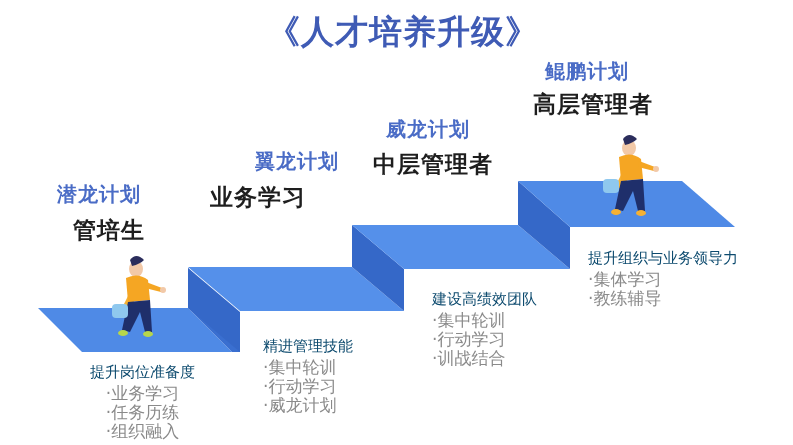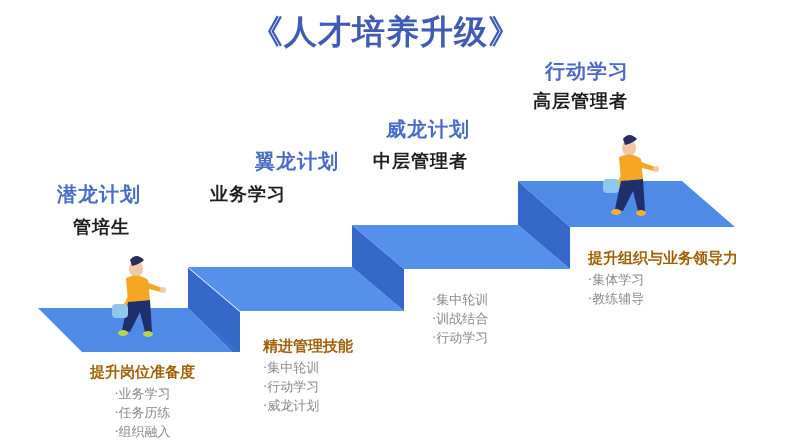--- a/index.html
+++ b/index.html
@@ -2,38 +2,38 @@
 <html><head>
   <meta charset="utf-8">
   <style>
     html, body { margin: 0; padding: 0; }
     body {
       width: 793px; height: 445px; overflow: hidden; position: relative;
       background: #ffffff;
       font-family: "DejaVu Sans", "Liberation Sans", sans-serif;
     }
     .title {
-      position: absolute; left: 250px; top: 10px; width: 290px; 
+      position: absolute; left: 258px; top: 10px; width: 290px; text-align: center;
       font-size: 33px; font-weight: bold; color: #3f5bb5; letter-spacing: 1px;
     }
     svg.stairs { position: absolute; left: 0; top: 0; }
     .plan {
       position: absolute; font-size: 20px; font-weight: bold; color: #4a6cc6; letter-spacing: 1px;
       white-space: nowrap;
     }
     .role {
-      position: absolute; font-size: 18px; font-weight: bold; color: #1e1e1e; letter-spacing: 1px;
+      position: absolute; font-size: 23px; font-weight: bold; color: #1e1e1e; letter-spacing: 1px;
       white-space: nowrap;
     }
     .block { position: absolute; }
     .block .head {
-      font-size: 15px; font-weight: bold; color: #a16207; white-space: nowrap; margin-bottom: 2px;
+      font-size: 15px; font-weight: normal; color: #0c4a6e; white-space: nowrap; margin-bottom: 2px;
     }
     .block .item {
-      font-size: 13px; color: #8a8a8a; line-height: 19px; white-space: nowrap;
+      font-size: 17px; color: #8a8a8a; line-height: 19px; white-space: nowrap;
     }
     .figure { position: absolute; }
   </style>
 </head>
 <body>
 
 <div class="title">《人才培养升级》</div>
 
 <svg class="stairs" width="793" height="445" viewBox="0 0 793 445">
 
@@ -52,41 +52,42 @@
 
 <div class="plan" style="left:57px; top:181px;">潜龙计划</div>
 <div class="role" style="left:73px; top:215px;">管培生</div>
 
 <div class="plan" style="left:219px; top:148px;margin-left:36px;">翼龙计划</div>
 <div class="role" style="left:210px; top:182px;">业务学习</div>
 
 <div class="plan" style="left:386px; top:116px;text-align:center;">威龙计划</div>
 <div class="role" style="left:373px; top:149px;">中层管理者</div>
 
-<div class="plan" style="left:545px; top:58px;">行动学习</div>
+<div class="plan" style="left:545px; top:58px;">鲲鹏计划</div>
 <div class="role" style="left:533px; top:89px;">高层管理者</div>
 
 <div class="block" style="left:90px; top:363px;text-align:center;">
   <div class="head">提升岗位准备度</div>
   <div class="item">·业务学习</div>
   <div class="item">·任务历练</div>
   <div class="item">·组织融入</div>
 </div>
 
 <div class="block" style="left:263px; top:337px;">
   <div class="head">精进管理技能</div>
   <div class="item">·集中轮训</div>
   <div class="item">·行动学习</div>
   <div class="item">·威龙计划</div>
 </div>
 
 <div class="block" style="left:432px; top:290px;">
+  <div class="head">建设高绩效团队</div>
   <div class="item">·集中轮训</div>
+  <div class="item">·行动学习</div>
   <div class="item">·训战结合</div>
-  <div class="item">·行动学习</div>
 </div>
 
 <div class="block" style="left:588px; top:249px;">
   <div class="head">提升组织与业务领导力</div>
   <div class="item">·集体学习</div>
   <div class="item">·教练辅导</div>
 </div>
 
 <svg class="figure" style="left:100px; top:252px;" width="70" height="90" viewBox="0 0 70 90">
   <path d="M34 32 L22 56 L30 58 L38 40 Z" fill="#f5b134"></path>

